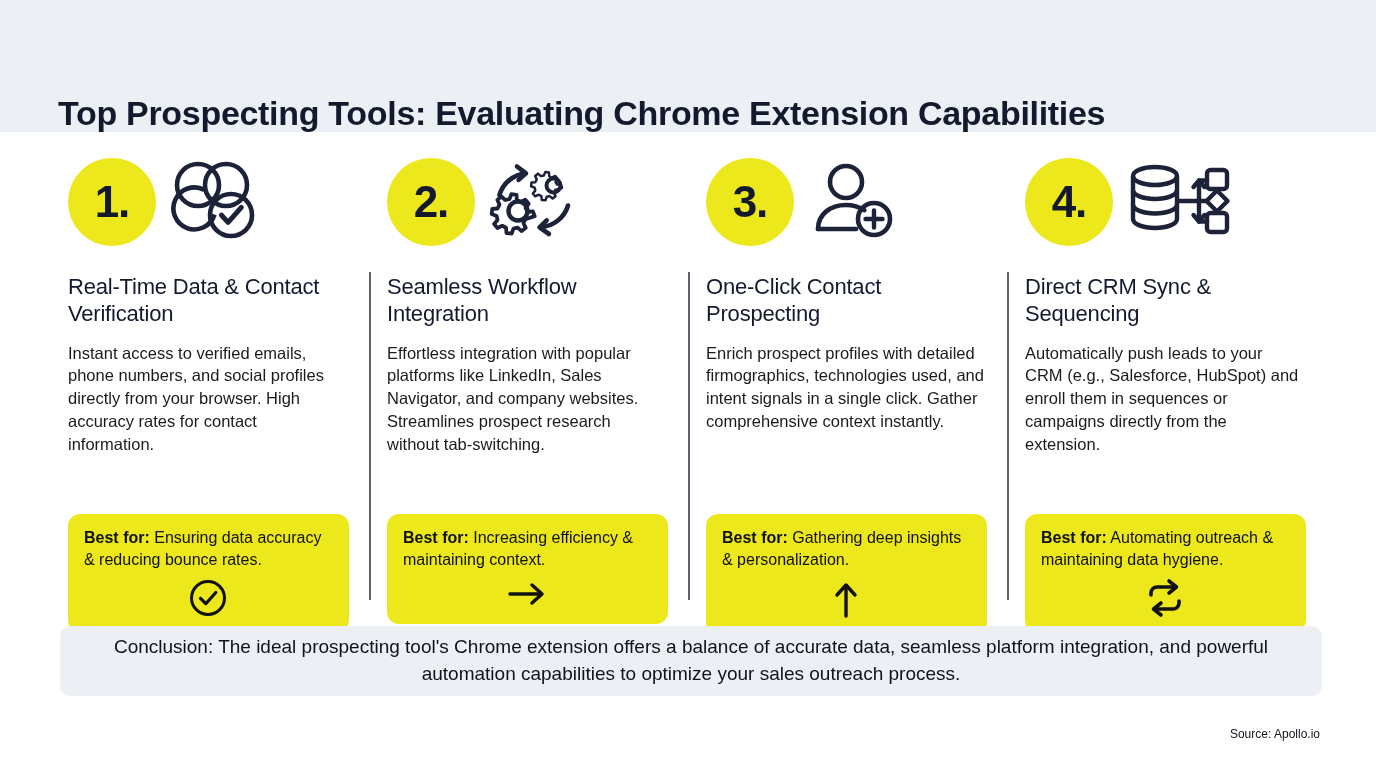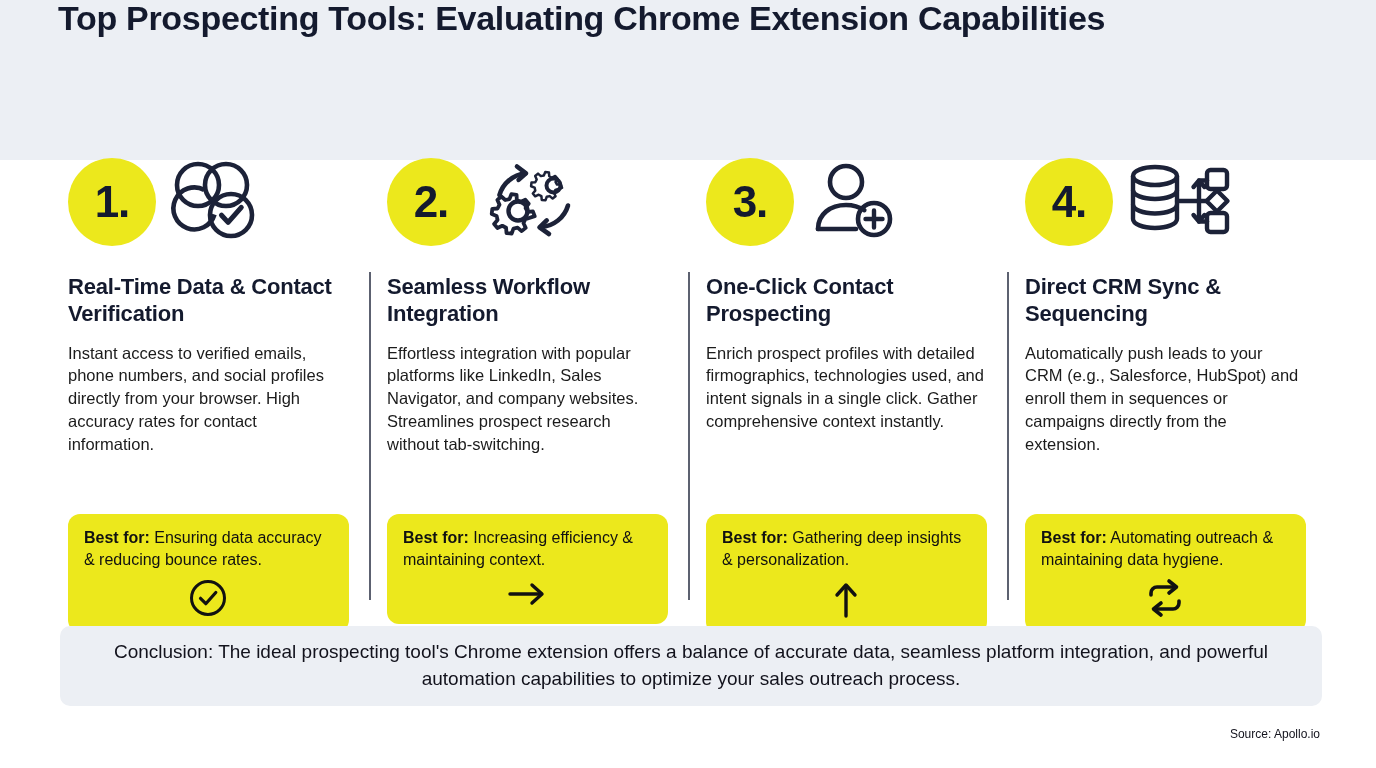--- a/index.html
+++ b/index.html
@@ -14,24 +14,24 @@
     overflow: hidden;
     position: relative;
   }
 
   
   .header-band {
     position: absolute;
     left: 0;
     top: 0;
     width: 1376px;
-    height: 160px;
+    height: 132px;
     background: #eceff4;
     display: flex;
-    align-items: flex-start;
+    align-items: flex-end;
   }
   .page-title {
     margin: 0;
     padding-left: 58px;
     font-size: 34px;
     font-weight: bold;
     letter-spacing: -0.3px;
     color: #141a2e;
     line-height: 1.1;
   }
@@ -92,21 +92,21 @@
     flex: 0 0 auto;
     display: flex;
     align-items: center;
     justify-content: center;
   }
 
   
   .col-heading {
     margin: 18px 0 0 0;
     font-size: 22px;
-    font-weight: bold;
+    font-weight: normal;
     color: #141a2e;
     line-height: 1.22;
     letter-spacing: -0.2px;
     max-width: 270px;
   }
   .col-body {
     margin: 14px 0 16px 0;
     font-size: 16.5px;
     color: #1b1b1b;
     line-height: 1.38;
@@ -144,21 +144,21 @@
     justify-content: center;
     padding-right: 4px;
   }
 
   
   .conclusion {
     position: absolute;
     left: 60px;
     top: 626px;
     width: 1262px;
-    height: 80px;
+    height: 70px;
     background: #eceff4;
     border-radius: 10px;
     display: flex;
     align-items: center;
     justify-content: flex-end;
     box-sizing: border-box;
     padding: 0 34px;
   }
   .conclusion p {
     margin: 0;

